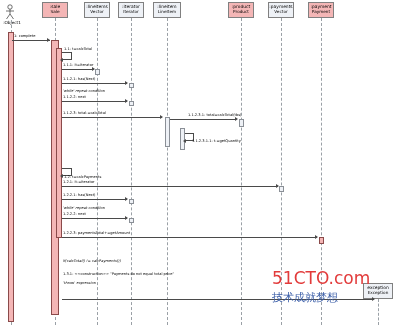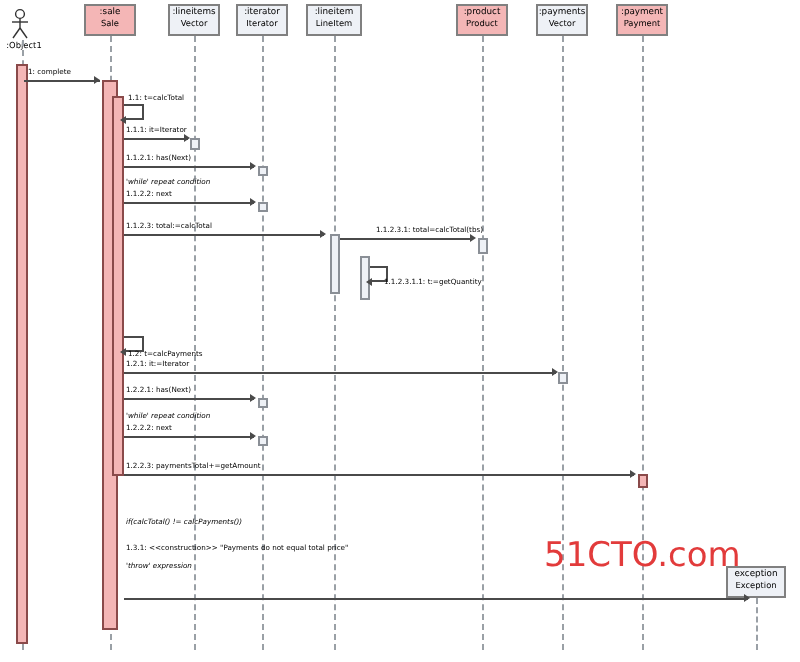--- a/index.html
+++ b/index.html
@@ -229,14 +229,15 @@
 
   <div class="msg" style="left:62px;top:299px;width:312px;"></div>
   <div class="arrowR" style="left:372px;top:297px;"></div>
   <div class="lbl" style="left:63px;top:272px;">
     <span>1.3.1:</span>
     <span>&lt;&lt;construction&gt;&gt; "Payments do not equal total price"</span>
   </div>
   <div class="lbl lbl-i" style="left:63px;top:281px;">'throw' expression</div>
 
   <div class="wm wm1" style="left:272px;top:268px;">51CTO.com</div>
+  <div class="wm wm2" style="left:272px;top:290px;">技术成就梦想</div>
 
 </div>
 
 </body></html>

